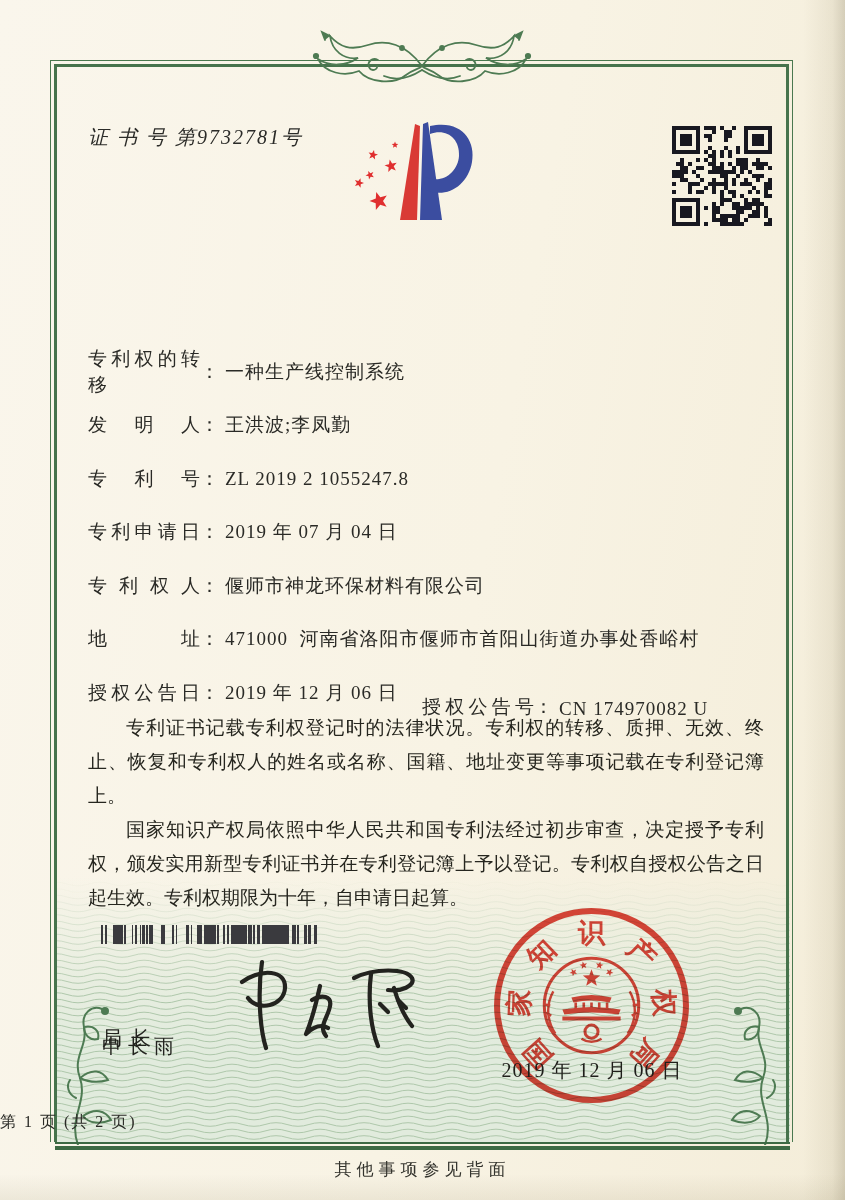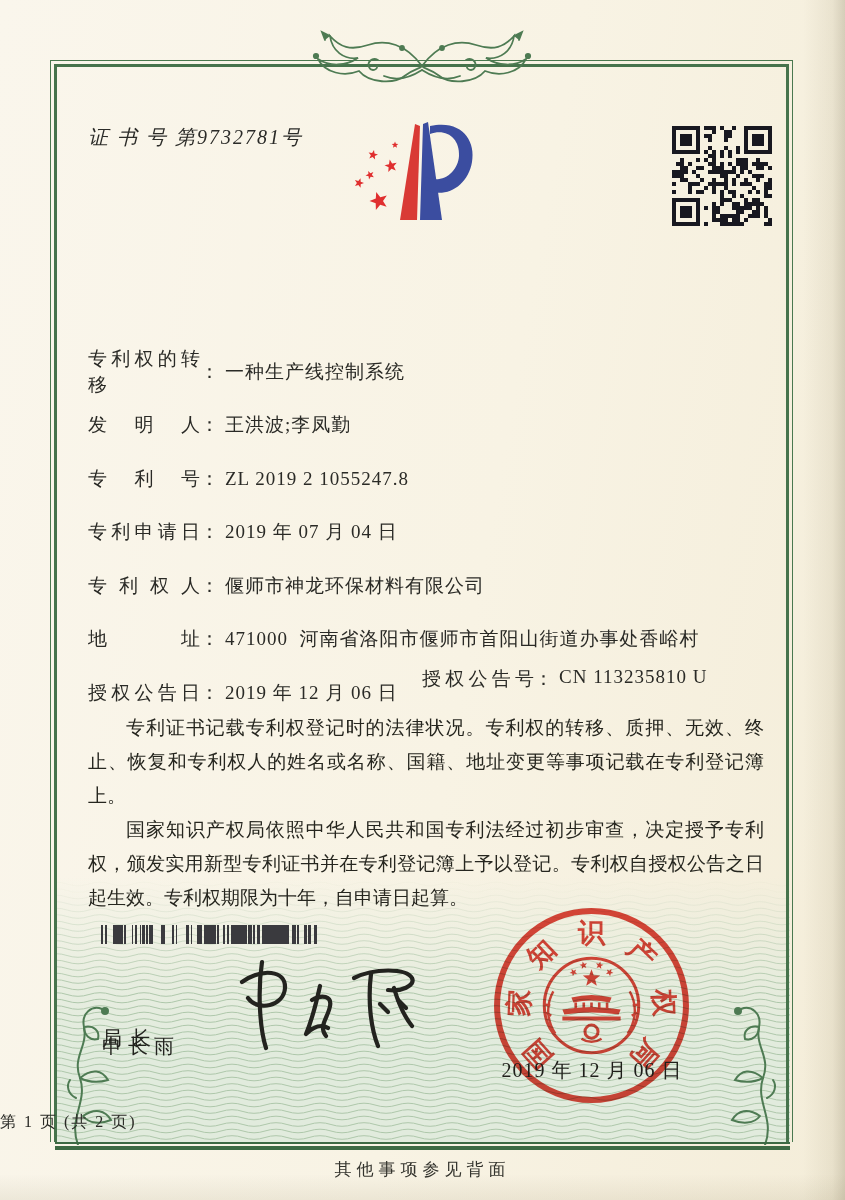--- a/index.html
+++ b/index.html
@@ -33,21 +33,21 @@
   .logo{position:absolute;left:346px;top:112px;width:132px;height:120px;}
   .qr{position:absolute;left:672px;top:126px;width:100px;height:100px;}
   .title{position:absolute;left:0;top:250px;width:100%;text-align:center;
          font-size:45px;font-weight:bold;letter-spacing:7px;color:#151512;}
 
   .fields{position:absolute;left:88px;top:345px;width:676px;font-size:19px;color:#2a2a26;}
   .frow{height:53.5px;display:flex;align-items:center;position:relative;}
   .flabel{display:inline-block;width:112px;text-align:justify;text-align-last:justify;}
   .fcolon{margin:0 6px 0 0;}
   .fvalue{letter-spacing:1px;white-space:pre;}
-  .grant2{position:absolute;left:334px;top:0;height:53.5px;display:flex;align-items:flex-start;}
+  .grant2{position:absolute;left:334px;top:0;height:53.5px;display:flex;align-items:flex-end;}
 
   .paras{position:absolute;left:88px;top:711px;width:676px;font-size:19px;line-height:34px;
          text-align:justify;color:#26261f;}
   .paras p{margin:0;text-indent:2em;}
 
   .barcode{position:absolute;left:101px;top:925px;z-index:2;}
   .director-title{position:absolute;left:102px;top:992px;font-size:20px;letter-spacing:9px;z-index:2;margin-top:33px;}
   .director-name{position:absolute;left:102px;top:1033px;font-size:20px;letter-spacing:6px;z-index:2;}
   .signature{position:absolute;left:228px;top:948px;z-index:2;}
 
@@ -495,21 +495,21 @@
         <span class="fcolon">：</span>
         <span class="fvalue">471000  河南省洛阳市偃师市首阳山街道办事处香峪村</span>
     </div>
     <div class="frow">
       <span class="flabel">授权公告日</span>
         <span class="fcolon">：</span>
         <span class="fvalue">2019 年 12 月 06 日</span>
       <span class="grant2">
         <span class="flabel">授权公告号</span>
           <span class="fcolon">：</span>
-          <span class="fvalue">CN 113235810 U</span>
+          <span class="fvalue">CN 174970082 U</span>
       </span>
     </div>
   </div>
 
   <div class="paras">
     <p>专利证书记载专利权登记时的法律状况。专利权的转移、质押、无效、终止、恢复和专利权人的姓名或名称、国籍、地址变更等事项记载在专利登记簿上。</p>
     <p>国家知识产权局依照中华人民共和国专利法经过初步审查，决定授予专利权，颁发实用新型专利证书并在专利登记簿上予以登记。专利权自授权公告之日起生效。专利权期限为十年，自申请日起算。</p>
   </div>
 
   <svg class="barcode" id="barcode-svg" width="216" height="19" viewBox="0 0 216 19">

